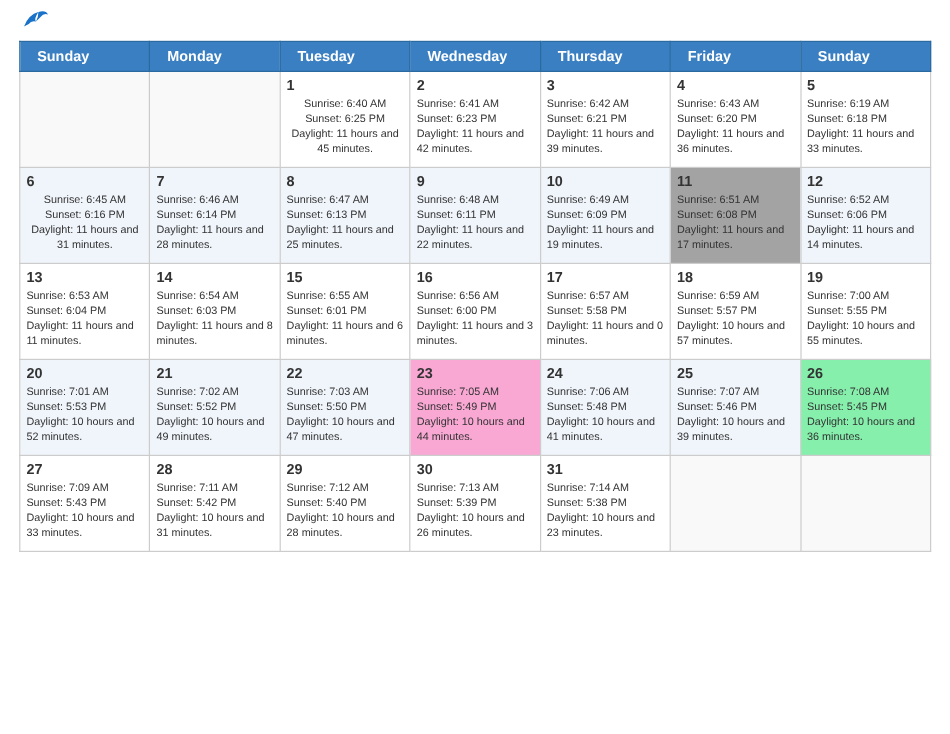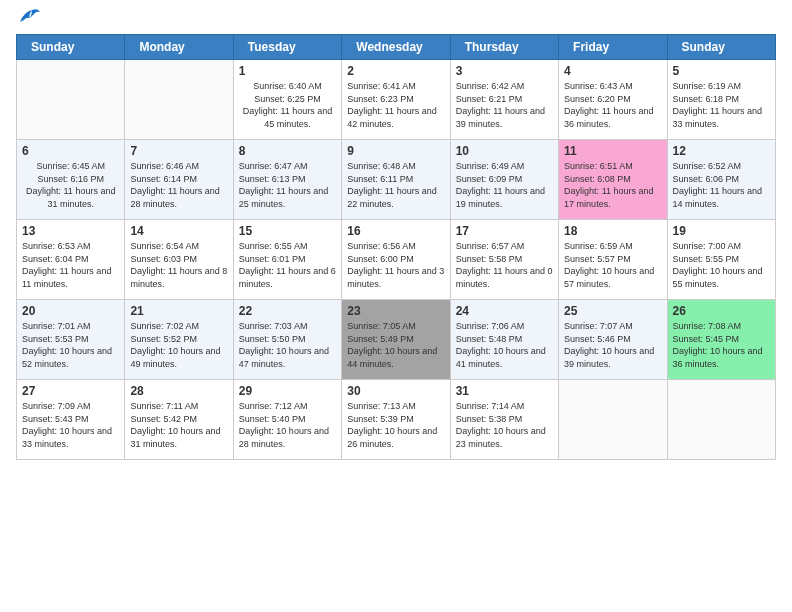--- a/index.html
+++ b/index.html
@@ -187,21 +187,21 @@
           <div class="day-info" style="white-space: pre-line;">Sunrise: 6:48 AM
 Sunset: 6:11 PM
 Daylight: 11 hours and 22 minutes.</div>
         </td>
         <td style="background-color: rgb(240, 245, 251);">
           <span class="day-number">10</span>
           <div class="day-info" style="white-space: pre-line;">Sunrise: 6:49 AM
 Sunset: 6:09 PM
 Daylight: 11 hours and 19 minutes.</div>
         </td>
-        <td style="background-color: #f9a8d4;">
+        <td style="background-color: #a3a3a3;">
           <span class="day-number">11</span>
           <div class="day-info" style="white-space: pre-line;">Sunrise: 6:51 AM
 Sunset: 6:08 PM
 Daylight: 11 hours and 17 minutes.</div>
         </td>
         <td style="background-color: rgb(240, 245, 251);">
           <span class="day-number">12</span>
           <div class="day-info" style="white-space: pre-line;">Sunrise: 6:52 AM
 Sunset: 6:06 PM
 Daylight: 11 hours and 14 minutes.</div>
@@ -263,21 +263,21 @@
           <div class="day-info" style="white-space: pre-line;">Sunrise: 7:02 AM
 Sunset: 5:52 PM
 Daylight: 10 hours and 49 minutes.</div>
         </td>
         <td style="background-color: rgb(240, 245, 251);">
           <span class="day-number">22</span>
           <div class="day-info" style="white-space: pre-line;">Sunrise: 7:03 AM
 Sunset: 5:50 PM
 Daylight: 10 hours and 47 minutes.</div>
         </td>
-        <td style="background-color: #a3a3a3;">
+        <td style="background-color: #f9a8d4;">
           <span class="day-number">23</span>
           <div class="day-info" style="white-space: pre-line;">Sunrise: 7:05 AM
 Sunset: 5:49 PM
 Daylight: 10 hours and 44 minutes.</div>
         </td>
         <td style="background-color: rgb(240, 245, 251);">
           <span class="day-number">24</span>
           <div class="day-info" style="white-space: pre-line;">Sunrise: 7:06 AM
 Sunset: 5:48 PM
 Daylight: 10 hours and 41 minutes.</div>

